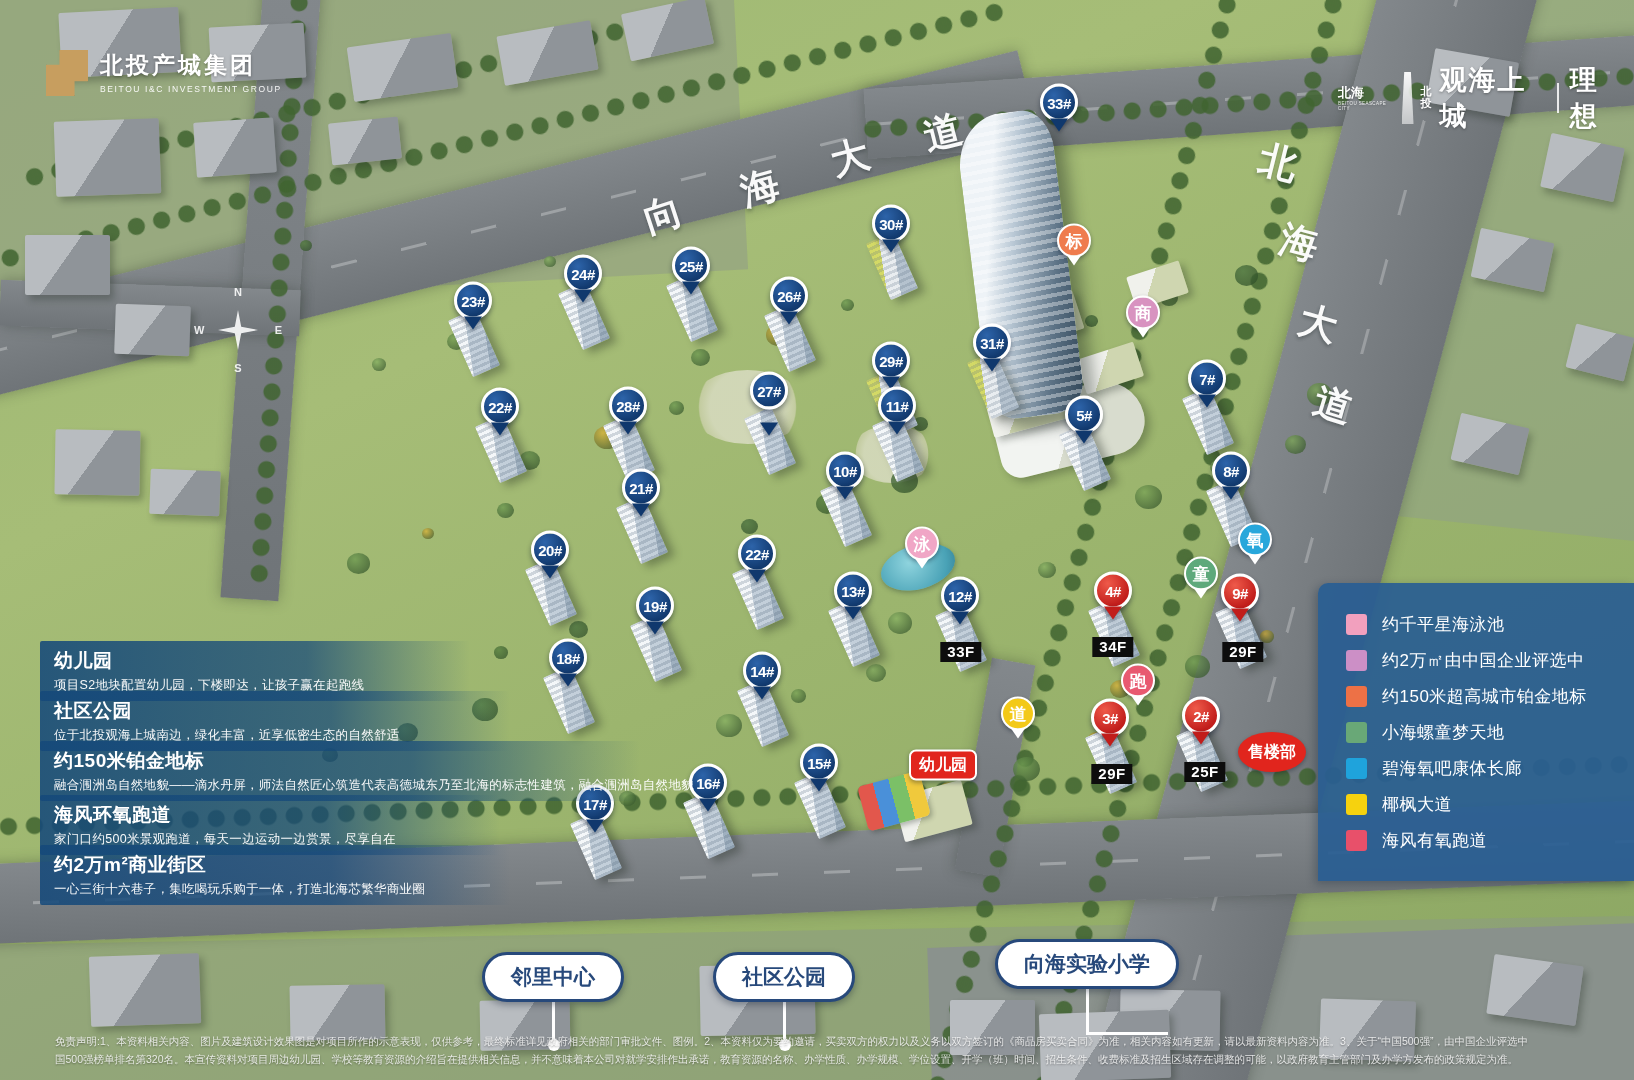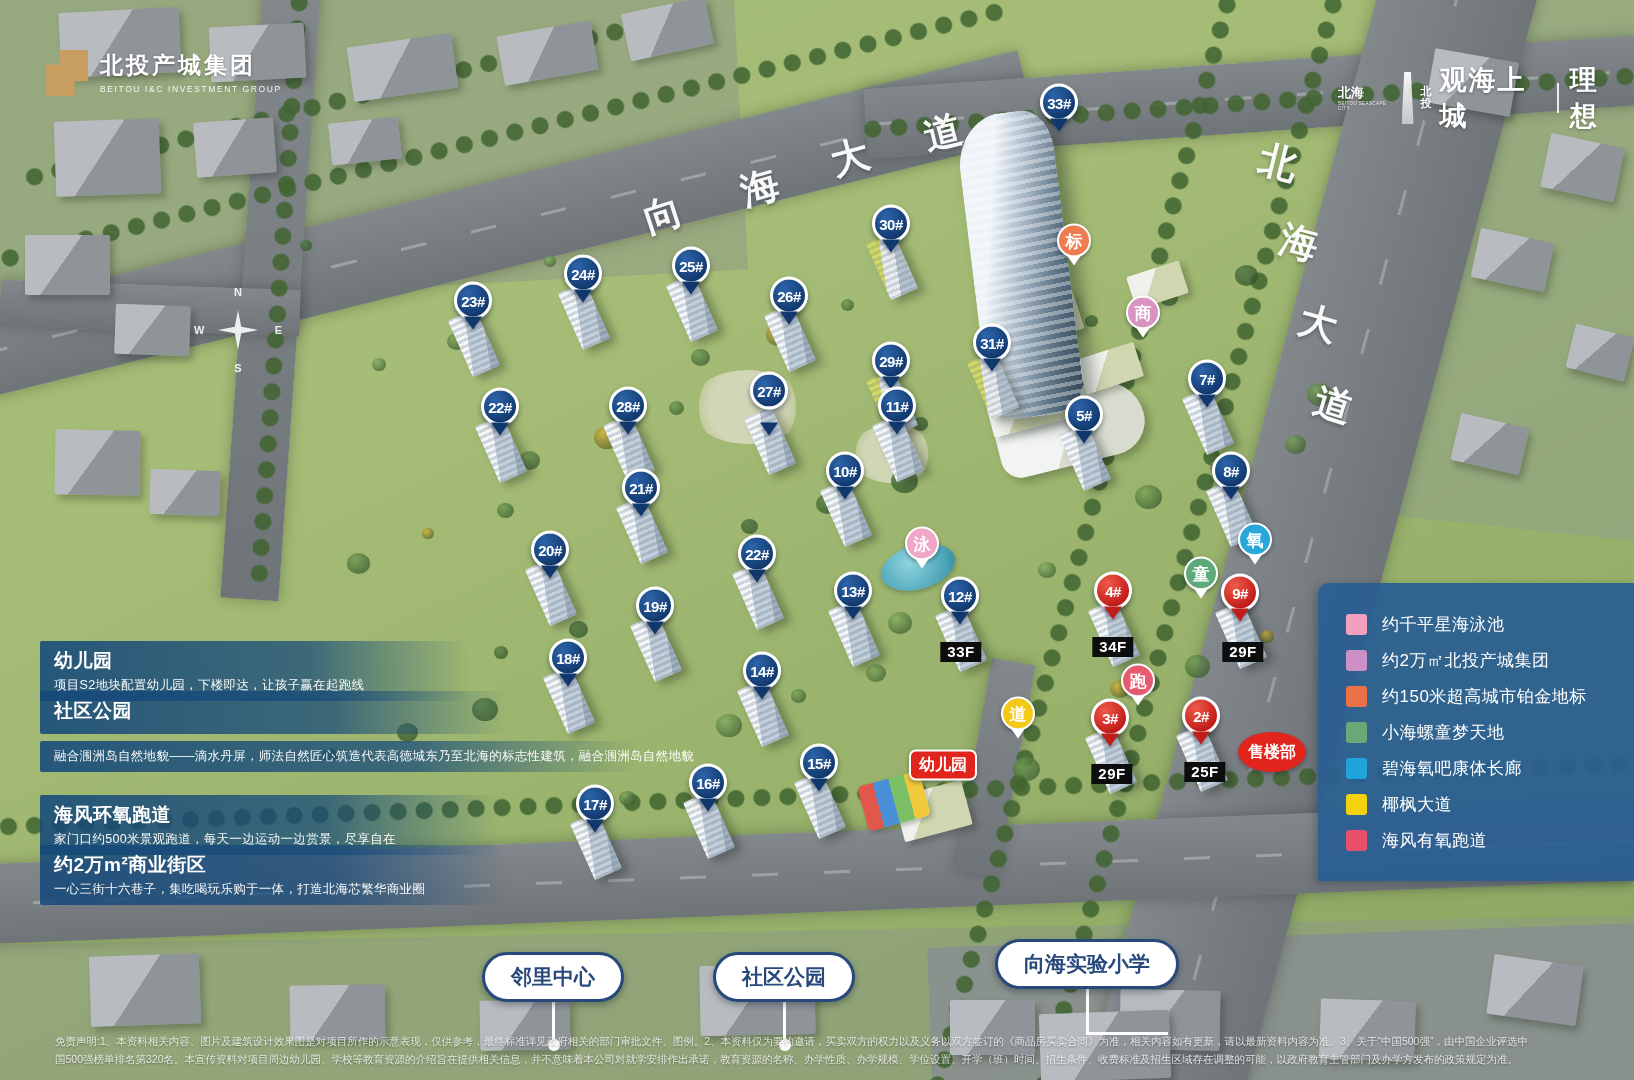--- a/index.html
+++ b/index.html
@@ -140,21 +140,21 @@
     <div class="ideal">理想</div>
   </div>
 
   <div id="legend">
       <div class="leg-row">
         <div class="leg-sw" style="background: rgb(242, 160, 190);"></div>
         <div class="leg-lb">约千平星海泳池</div>
       </div>
       <div class="leg-row">
         <div class="leg-sw" style="background: rgb(204, 143, 198);"></div>
-        <div class="leg-lb">约2万㎡北投产城集团</div>
+        <div class="leg-lb">约2万㎡由中国企业评选中</div>
       </div>
       <div class="leg-row">
         <div class="leg-sw" style="background: rgb(237, 113, 70);"></div>
         <div class="leg-lb">约150米超高城市铂金地标</div>
       </div>
       <div class="leg-row">
         <div class="leg-sw" style="background: rgb(105, 168, 119);"></div>
         <div class="leg-lb">小海螺童梦天地</div>
       </div>
       <div class="leg-row">
@@ -258,22 +258,24 @@
     <div class="block com" style="left: 1080px; top: 350px; width: 60px; height: 36px; transform: rotate(-18deg);"></div>
     <div class="block com" style="left: 1130px; top: 268px; width: 55px; height: 34px; transform: rotate(-18deg);"></div>
     <div class="block com" style="left: 988px; top: 388px; width: 80px; height: 40px; transform: rotate(-15deg);"></div>
     <div class="block com" style="left: 898px; top: 788px; width: 70px; height: 46px; transform: rotate(-15deg);"></div>
     <div class="info-panel" style="top: 641px; width: 430px;">
       <h3>幼儿园</h3>
       <p>项目S2地块配置幼儿园，下楼即达，让孩子赢在起跑线</p>
     </div>
     <div class="info-panel" style="top: 691px; width: 470px;">
       <h3>社区公园</h3>
+      <p>位于北投观海上城南边，绿化丰富，近享低密生态的自然舒适</p>
     </div>
     <div class="info-panel" style="top: 741px; width: 600px;">
+      <h3>约150米铂金地标</h3>
       <p>融合涠洲岛自然地貌——滴水丹屏，师法自然匠心筑造代表高德城东乃至北海的标志性建筑，融合涠洲岛自然地貌</p>
     </div>
     <div class="info-panel" style="top: 795px; width: 460px;">
       <h3>海风环氧跑道</h3>
       <p>家门口约500米景观跑道，每天一边运动一边赏景，尽享自在</p>
     </div>
     <div class="info-panel" style="top: 845px; width: 470px;">
       <h3>约2万m²商业街区</h3>
       <p>一心三街十六巷子，集吃喝玩乐购于一体，打造北海芯繁华商业圈</p>
     </div>

